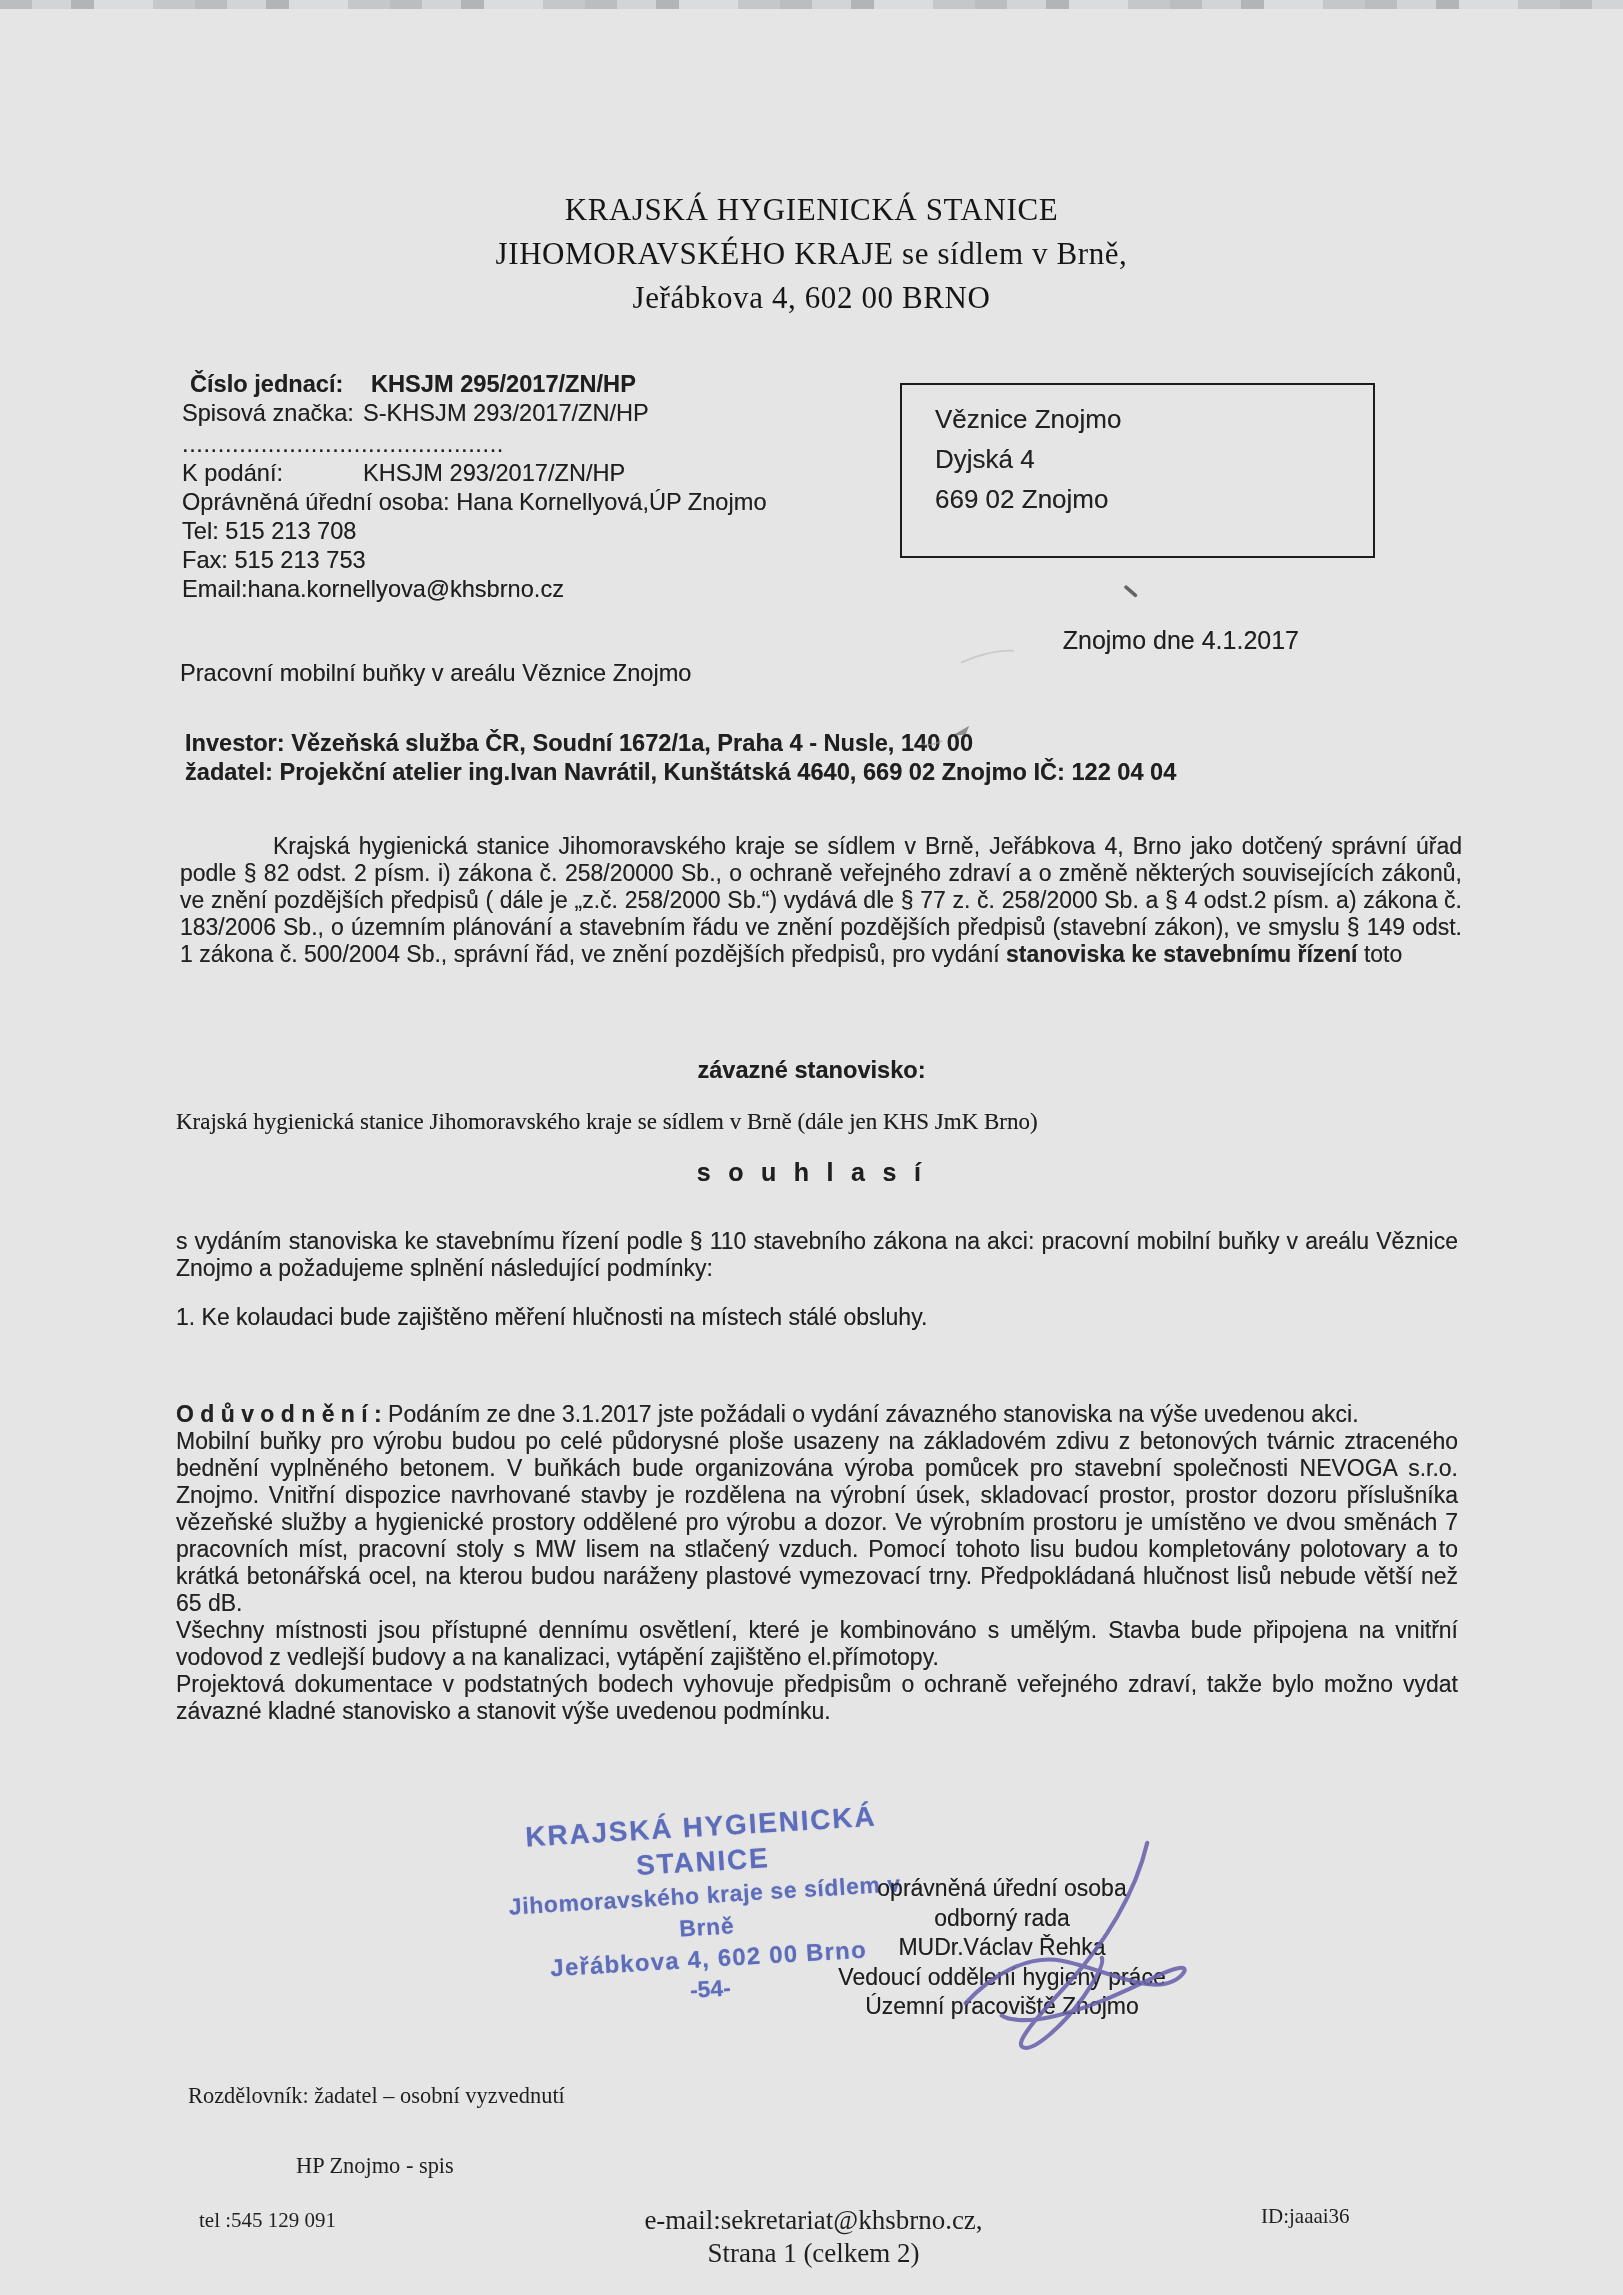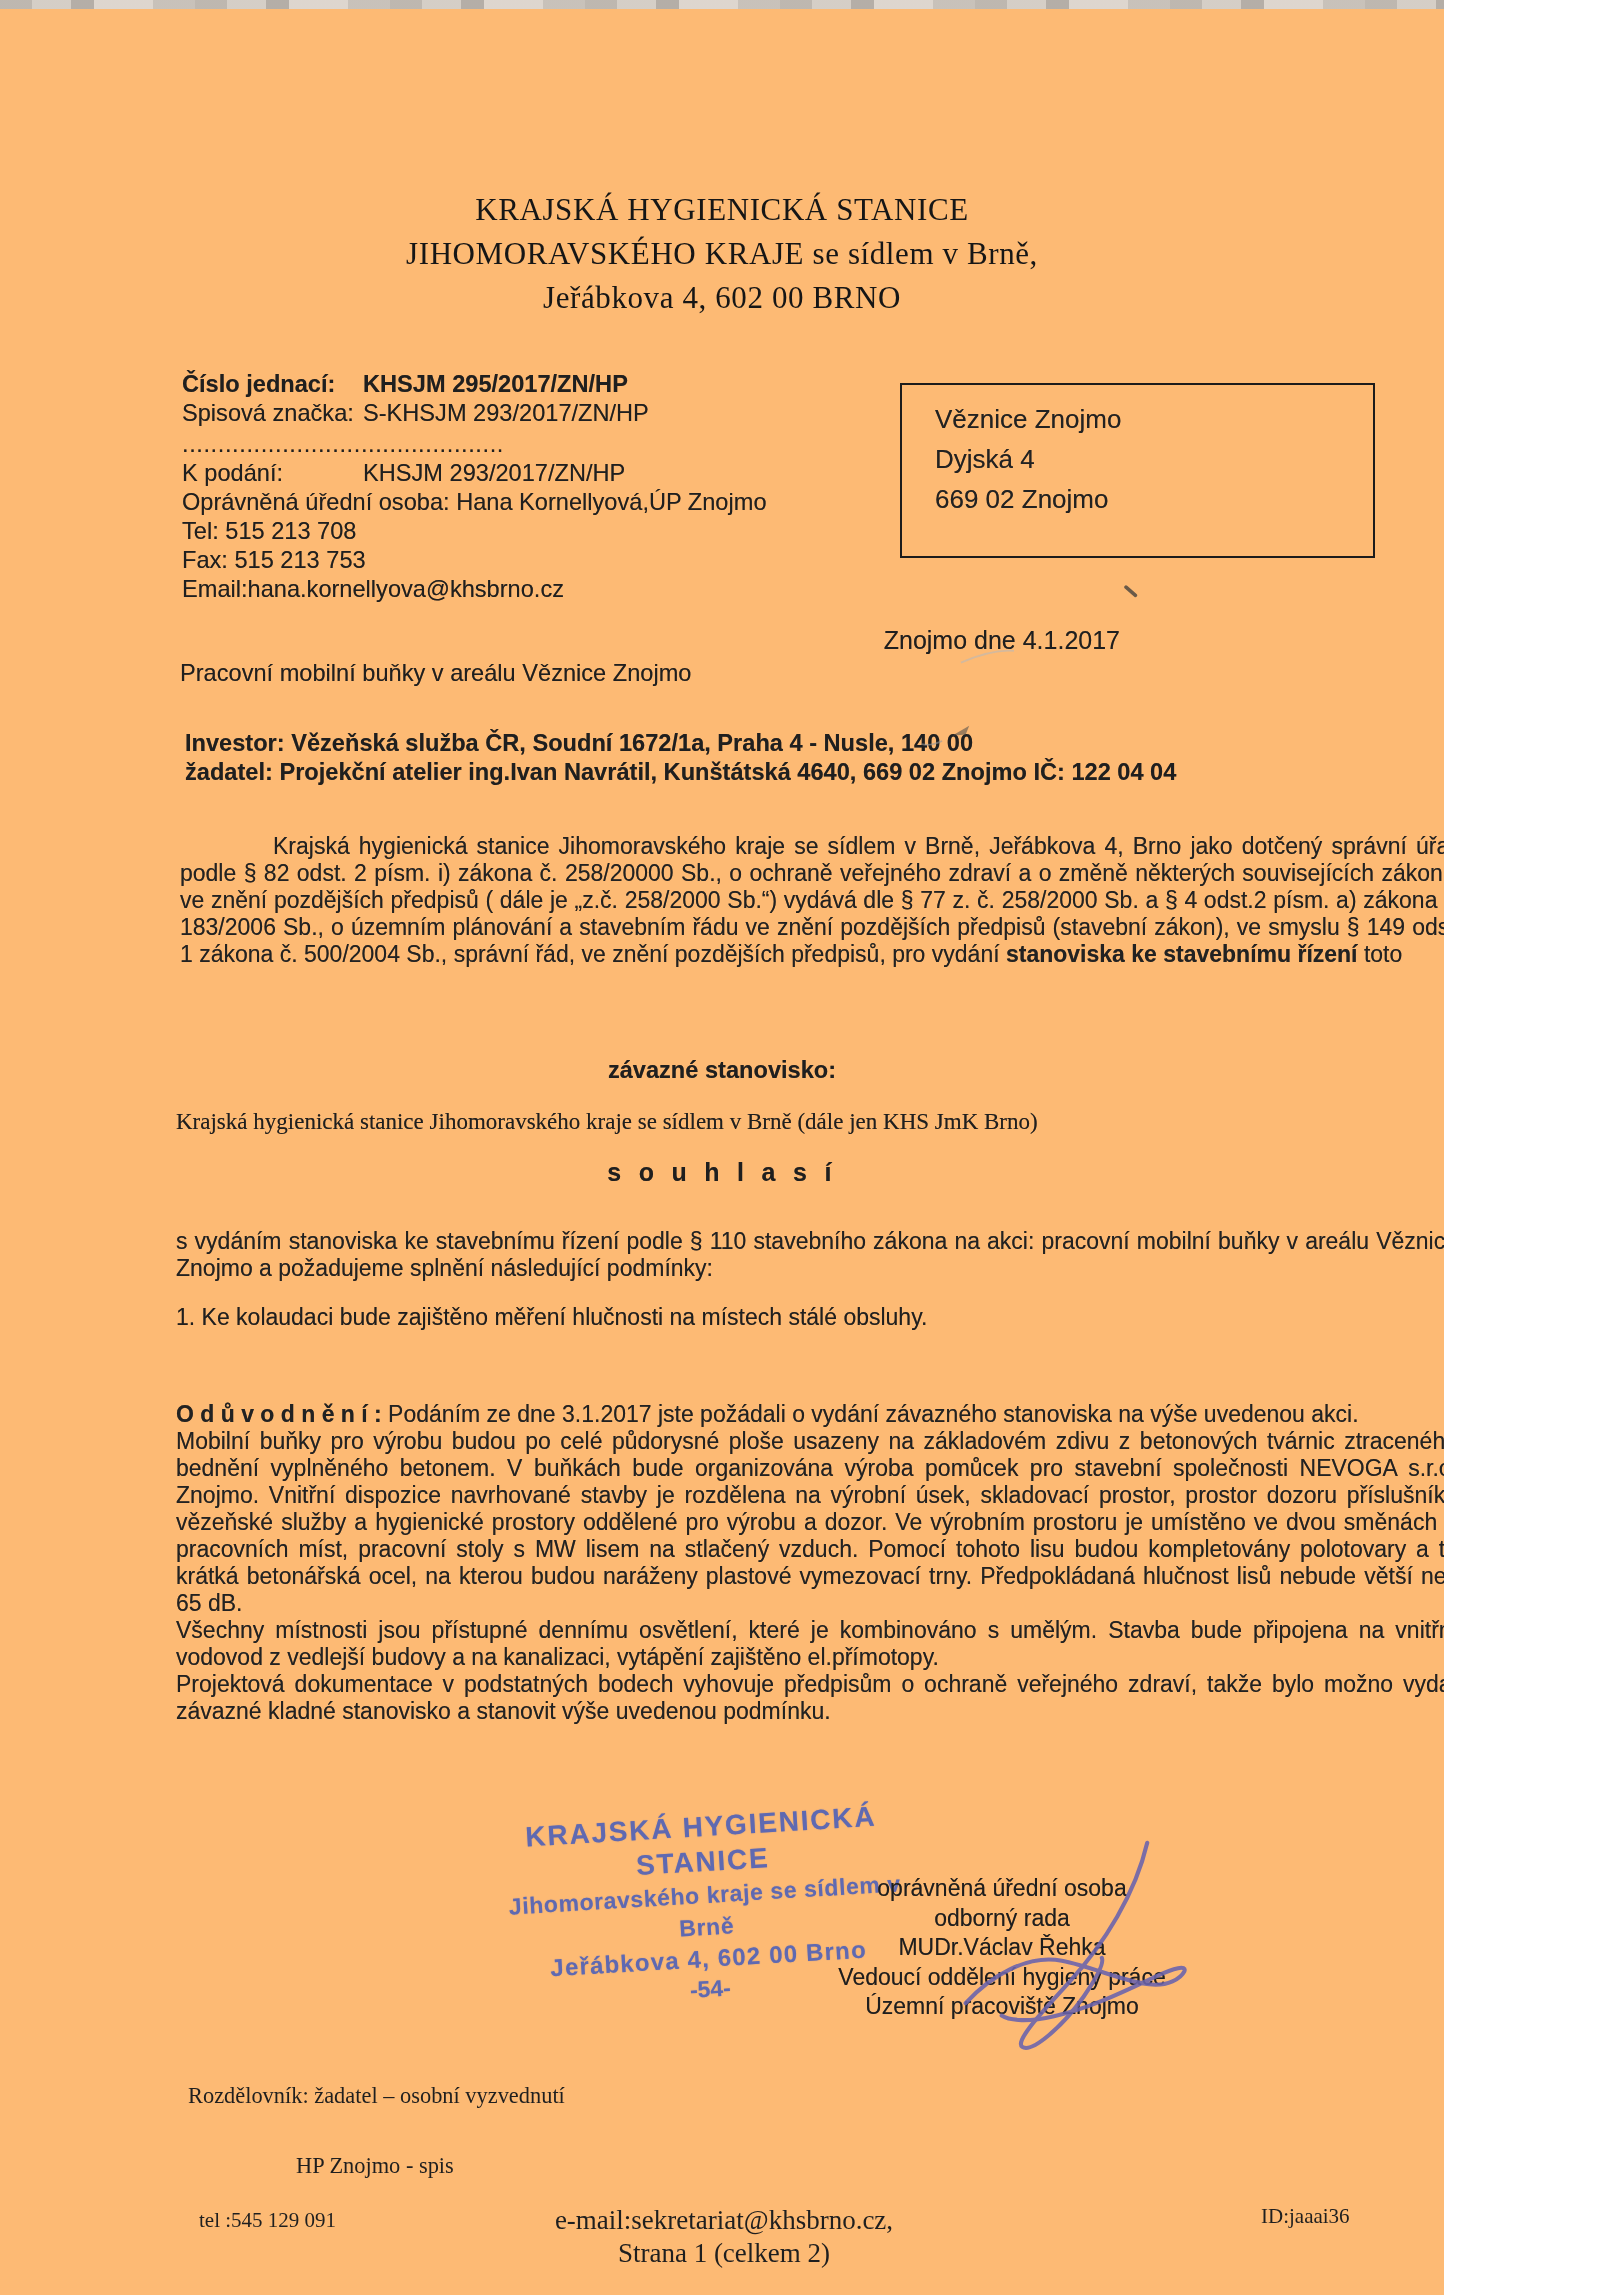--- a/index.html
+++ b/index.html
@@ -1,31 +1,31 @@
 <!DOCTYPE html>
 <html lang="cs" style="font-size:9.4px"><head>
 <meta charset="utf-8">
 <style>
   html,body{margin:0;padding:0;background:#ffffff;}
   .page{
     position:relative;
-    width:1444px;height:2295px;
-    background:#fdba74;
+    width:1623px;height:2295px;
+    background:#e5e5e5;
     overflow:hidden;
     font-family:"Liberation Sans",sans-serif;
     color:#1f1f1f;
   }
   .scan-strip{
     position:absolute;left:0;top:0;width:100%;height:9.4px;
     background:repeating-linear-gradient(90deg,#b3b7ba 0 32px,#ced2d5 32px 71px,#a8acb0 71px 94px,#d8dbde 94px 153px,#bfc3c6 153px 195px);
     opacity:.85;
   }
   .abs{position:absolute;}
   .serif{font-family:"Liberation Serif",serif;}
-  .b{font-weight:700;}
+  .b{font-weight:700;margin-left:8px;}
   .soft{text-shadow:0 0 0.6px rgba(20,20,20,.45);}
 
   .letterhead{
     left:0;right:0;top:188px;text-align:center;
     font-family:"Liberation Serif",serif;
     font-size:31px;line-height:44px;color:#161616;
     letter-spacing:0.6px;
   }
 
   .meta{left:182px;top:370px;font-size:23.6px;line-height:29px;width:737px;}

